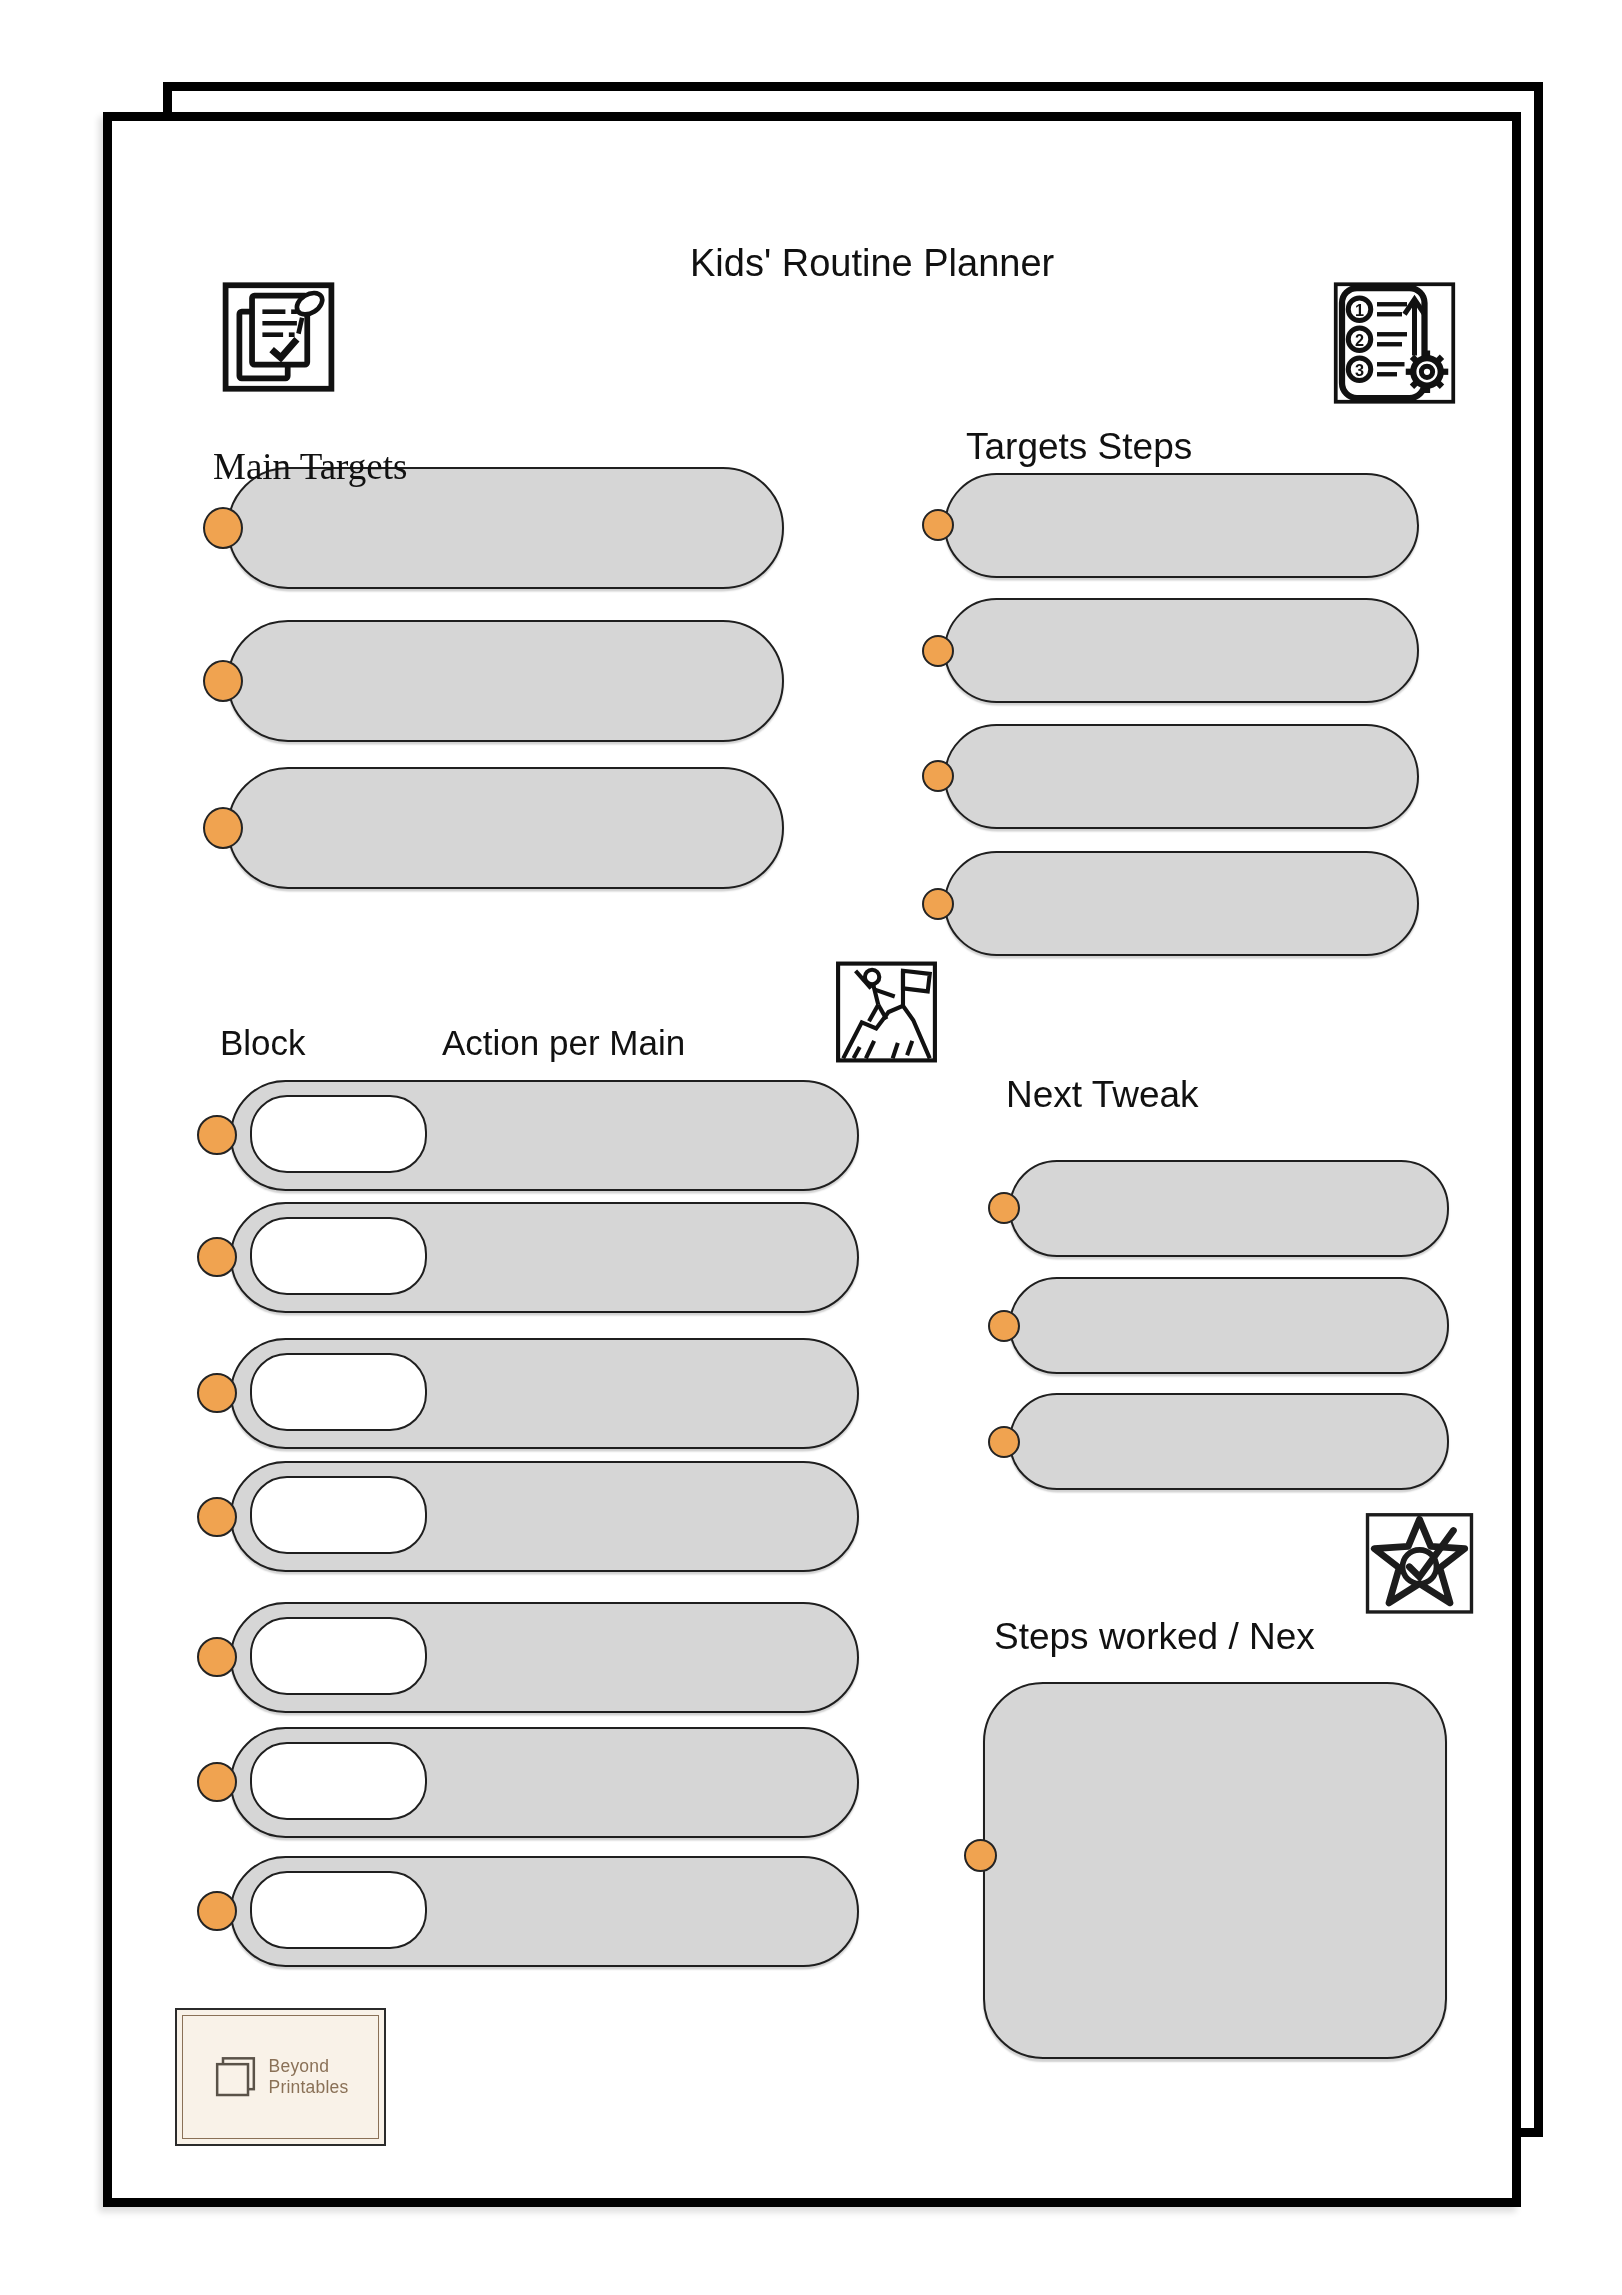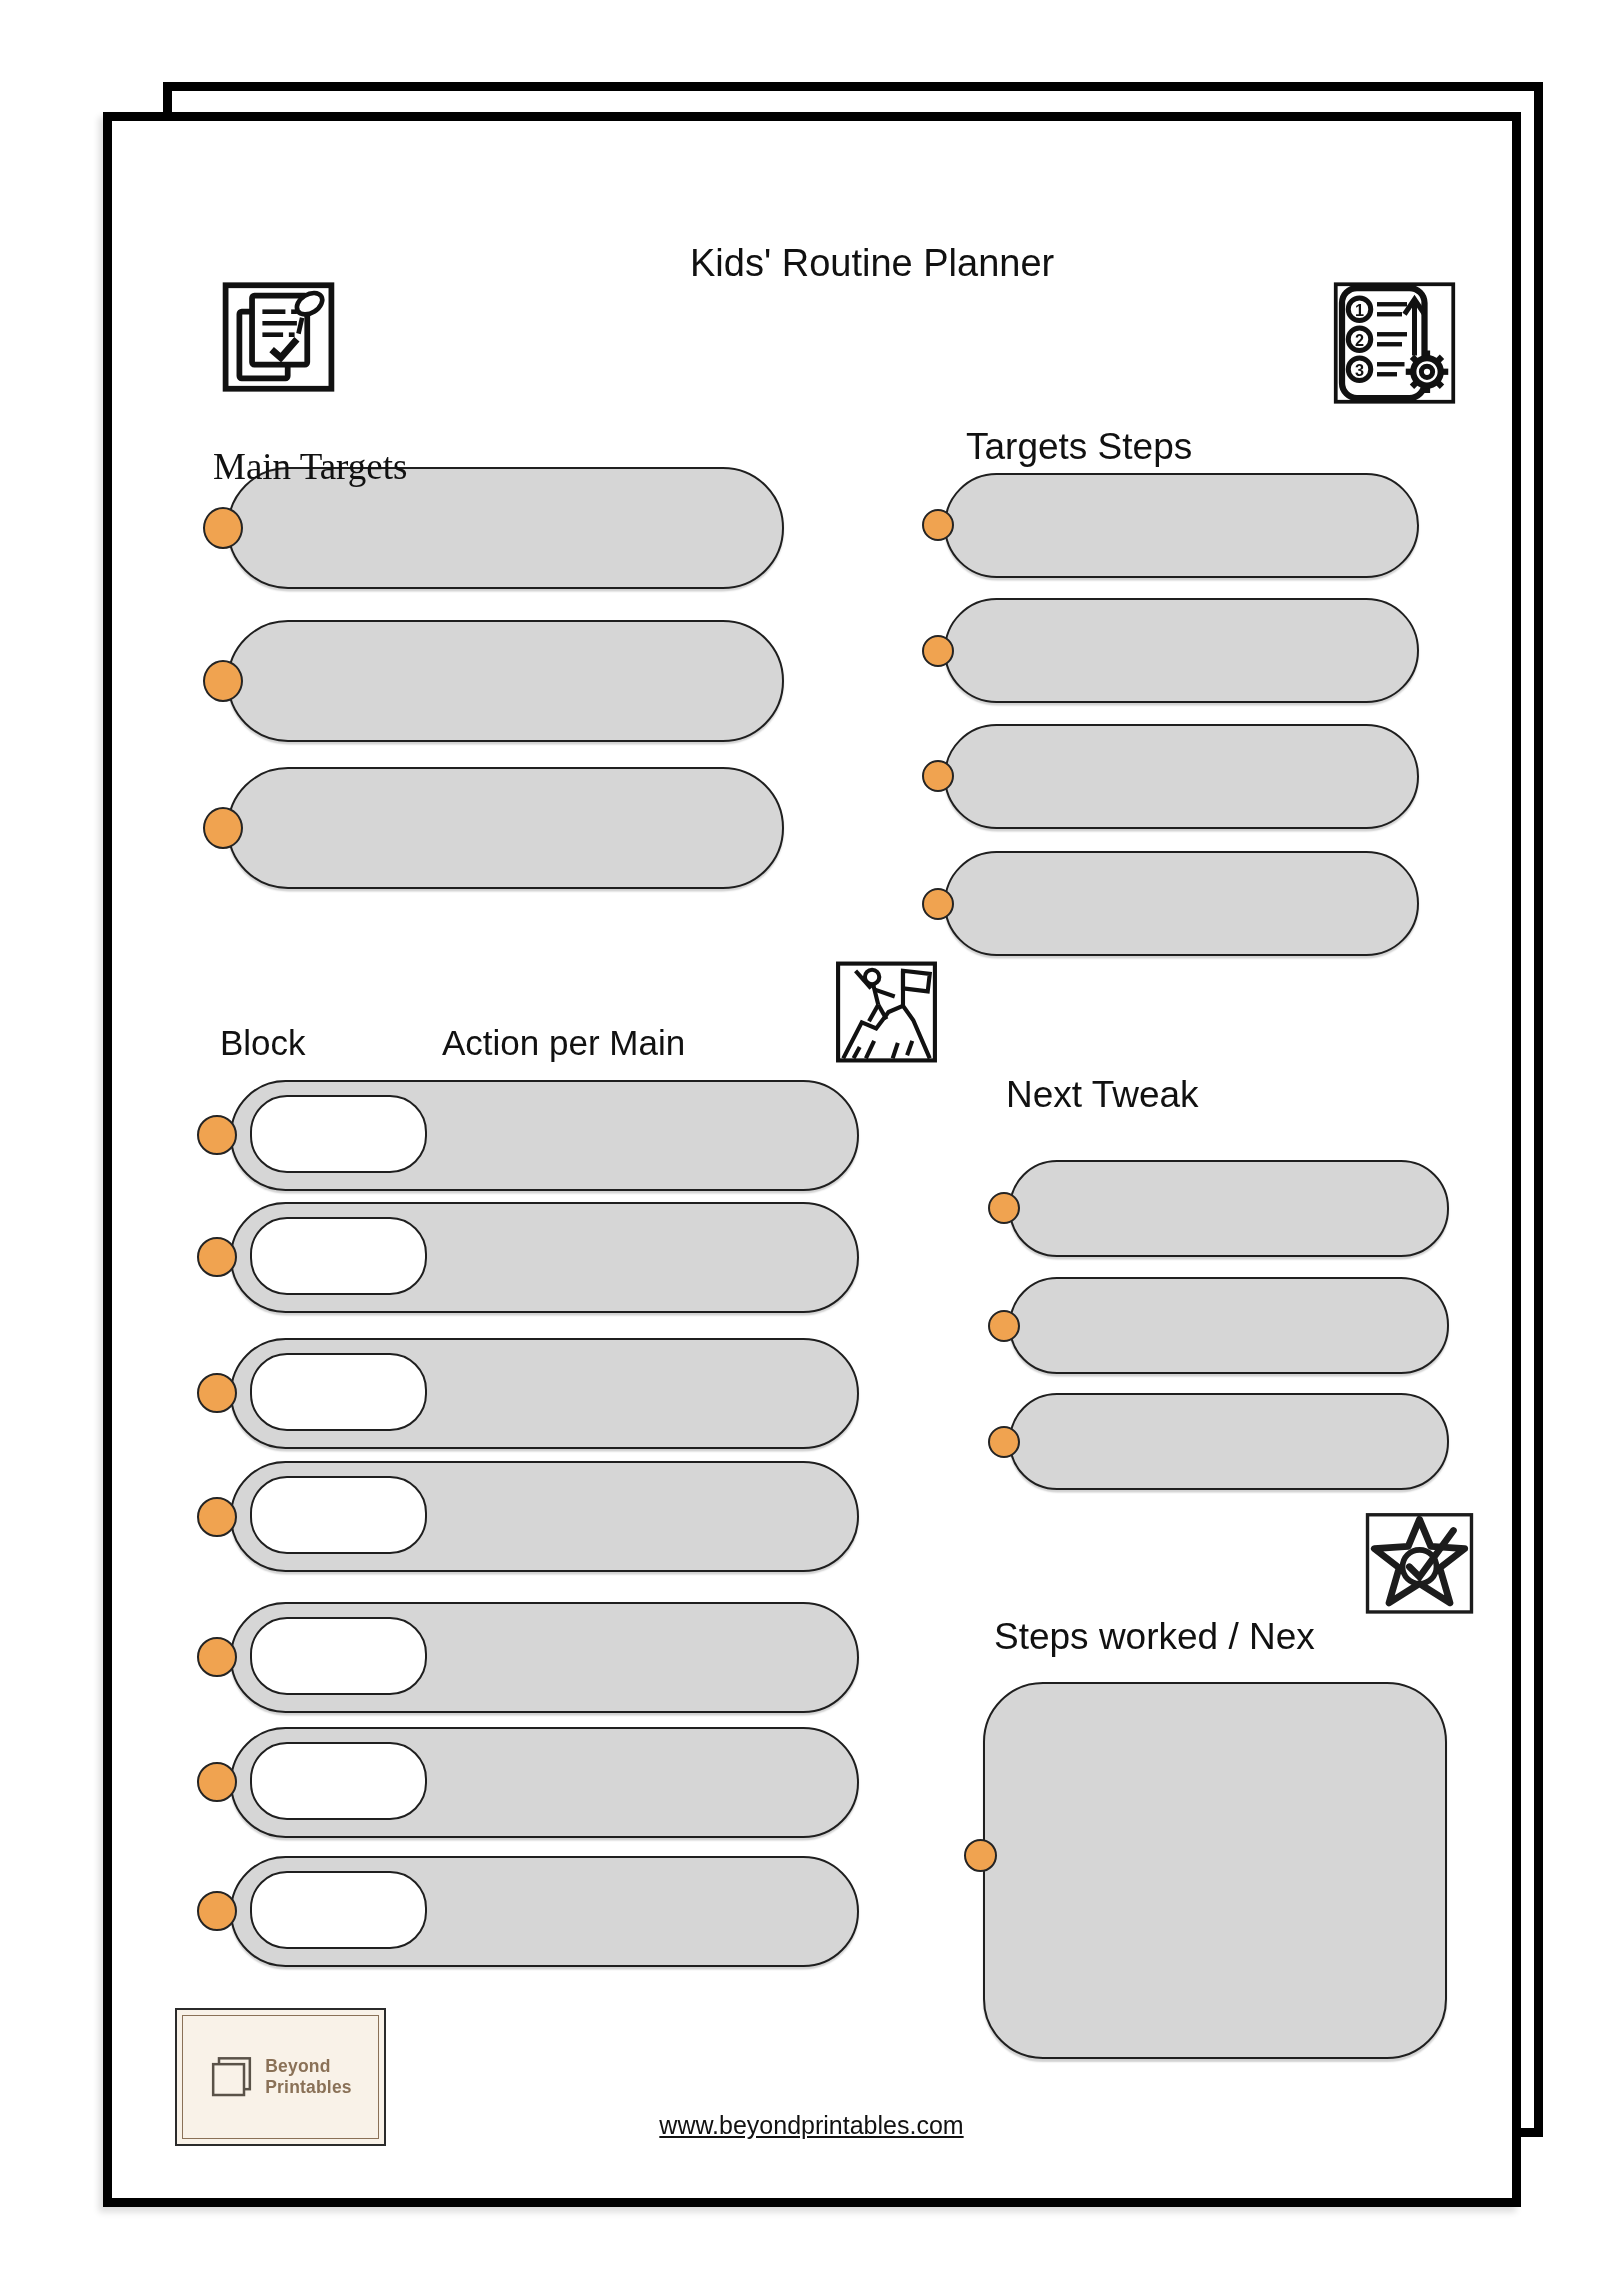--- a/index.html
+++ b/index.html
@@ -42,21 +42,21 @@
   .icon{position:absolute;}
   .icon svg{display:block;width:100%;height:100%;}
   .icon-notes{left:221px;top:253px;width:115px;height:120px;}
   .icon-steps{left:1332px;top:256px;width:125px;height:126px;}
   .icon-climber{left:835px;top:934px;width:103px;height:108px;}
   .icon-star{left:1359px;top:1484px;width:121px;height:113px;}
   .logo{position:absolute;left:175px;top:1984px;width:211px;height:138px;background:var(--logo-bg,#F9F2E8);
     border:2.5px solid #2b2b2b;box-sizing:border-box;}
   .logo-inner{position:absolute;inset:5px;border:1.7px solid var(--logo-brown,#8A7157);
     display:flex;align-items:center;justify-content:center;gap:11px;}
-  .logo-text{font-size:17.5px;font-weight:700;color:var(--logo-brown,#8A7157);line-height:1.18;letter-spacing:0.2px;}
+  .logo-text{font-size:17.5px;font-weight:400;color:var(--logo-brown,#8A7157);line-height:1.18;letter-spacing:0.2px;}
   .footer{position:absolute;left:103px;top:2087px;width:1417px;text-align:center;font-size:25px;}
   .footer a{color:#111;text-decoration:underline;}
 </style>
 </head>
 <body>
 
 <div class="canvas">
 
   <div class="sheet back-sheet"></div>
   <div class="sheet main-sheet"></div>
@@ -213,18 +213,15 @@
           <rect x="5" y="11" width="37" height="37" fill="#F9F2E8"></rect>
         </svg>
       </span>
       <span class="logo-text">
         <div>Beyond</div>
         <div>Printables</div>
       </span>
     </div>
   </div>
 
-  <div class="footer">
-    <a href="#">www.beyondprintables.com</a>
-  </div>
 
 </div>
 
 
 </body></html>

